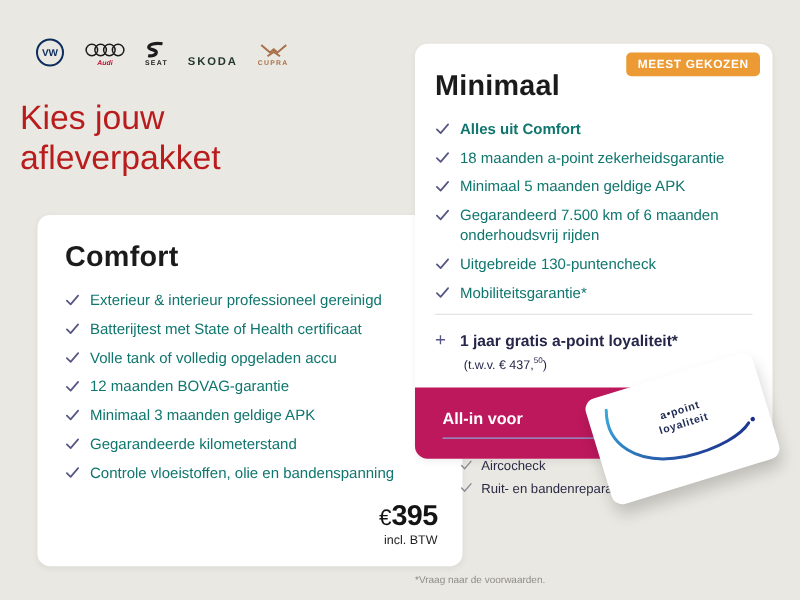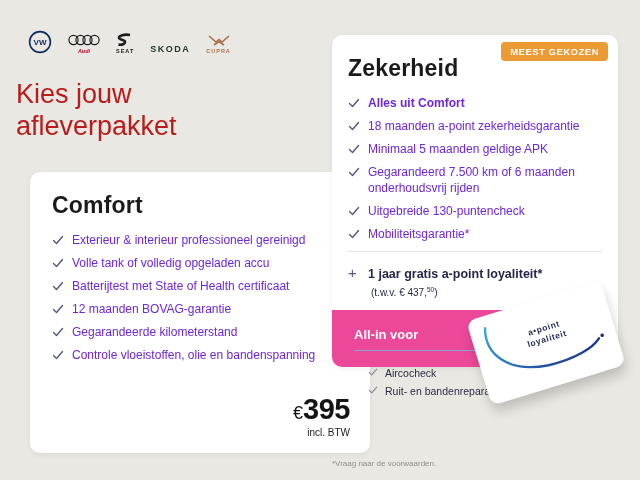--- a/index.html
+++ b/index.html
@@ -31,28 +31,28 @@
     box-shadow:0 2px 6px rgba(0,0,0,0.06);
   }
   #comfort-card  { left:30px;  top:172px; width:340px; height:281px; padding:20px 22px; }
   #zekerheid-card{ left:332px; top:35px;  width:286px; height:332px; padding:16px 16px; }
 
   .card h2 { margin:0; font-size:23px; font-weight:bold; color:#1b1b1b; letter-spacing:0.2px; }
   #comfort-card h2 { margin-bottom:14px; }
   #zekerheid-card h2 { margin-bottom:14px; margin-top:4px; }
 
   ul.checklist { list-style:none; margin:0; padding:0; }
-  ul.checklist li { display:flex; gap:8px; font-size:12px; line-height:1.33; margin-bottom:7px; color:#6d28d9; }
+  ul.checklist li { display:flex; gap:8px; font-size:12px; line-height:1.33; margin-bottom:7px; color:#0f766e; }
   ul.checklist li .chk { flex:0 0 12px; margin-top:1px; }
   ul.checklist li.bold { font-weight:bold; }
 
   
   .price-block { position:absolute; right:20px; bottom:15px; text-align:right; color:#141414; }
   .price-block .cur { font-size:18px; font-weight:400; }
-  .price-block .amt { font-size:29px; font-weight:bold; letter-spacing:-0.5px; }
+  .price-block .amt { font-size:23px; font-weight:bold; letter-spacing:-0.5px; }
   .price-block .note { display:block; font-size:10px; margin-top:1px; color:#222; }
 
   
   .badge {
     position:absolute; top:7px; right:10px;
     background:#ec9a33; color:#fff; font-size:9.5px; font-weight:bold;
     letter-spacing:0.5px; padding:4px 9px; border-radius:4px;
   }
 
   
@@ -79,21 +79,21 @@
     z-index:2; overflow:hidden;
   }
   .loyalty-text {
     position:absolute; left:52px; top:24px; text-align:center;
     font-size:8.5px; font-weight:bold; letter-spacing:0.6px; color:#1e2a52; line-height:1.35;
   }
 
   
   .allin-footer {
     position:absolute; left:0; right:12px; bottom:0; height:57px;
-    background:#ec4899; border-radius:0 0 10px 10px; color:#fff;
+    background:#be185d; border-radius:0 0 10px 10px; color:#fff;
   }
   .allin-footer .allin-label { position:absolute; left:22px; top:17px; font-size:13px; font-weight:bold; }
   .allin-footer .allin-line { position:absolute; left:22px; top:40px; width:182px; height:1px; background:#89a4d6; }
   .allin-footer .allin-price { position:absolute; right:16px; top:6px; text-align:right; }
   .allin-footer .cur { font-size:19px; font-weight:400; }
   .allin-footer .amt { font-size:29px; font-weight:bold; letter-spacing:-0.5px; }
   .allin-footer .note { display:block; font-size:10px; margin-top:-2px; }
 
   
   .footnote {
@@ -146,33 +146,39 @@
     <li>
       <svg class="chk" width="12" height="12" viewBox="0 0 12 12">
           <polyline points="1.5,6.5 4.5,9.5 10.5,2.5" fill="none" stroke="#565684" stroke-width="1.4" stroke-linecap="round" stroke-linejoin="round"></polyline>
         </svg>
       <span>Exterieur &amp; interieur professioneel gereinigd</span>
       </li>
     <li>
       <svg class="chk" width="12" height="12" viewBox="0 0 12 12">
           <polyline points="1.5,6.5 4.5,9.5 10.5,2.5" fill="none" stroke="#565684" stroke-width="1.4" stroke-linecap="round" stroke-linejoin="round"></polyline>
         </svg>
+      <span>Batterijtest met State of Health certificaat</span>
+      </li>
+    <li>
+      <svg class="chk" width="12" height="12" viewBox="0 0 12 12">
+          <polyline points="1.5,6.5 4.5,9.5 10.5,2.5" fill="none" stroke="#565684" stroke-width="1.4" stroke-linecap="round" stroke-linejoin="round"></polyline>
+        </svg>
       <span>Volle tank of volledig opgeladen accu</span>
       </li>
     <li>
       <svg class="chk" width="12" height="12" viewBox="0 0 12 12">
           <polyline points="1.5,6.5 4.5,9.5 10.5,2.5" fill="none" stroke="#565684" stroke-width="1.4" stroke-linecap="round" stroke-linejoin="round"></polyline>
         </svg>
-      <span>Batterijtest met State of Health certificaat</span>
-      </li>
-    <li>
-      <svg class="chk" width="12" height="12" viewBox="0 0 12 12">
-          <polyline points="1.5,6.5 4.5,9.5 10.5,2.5" fill="none" stroke="#565684" stroke-width="1.4" stroke-linecap="round" stroke-linejoin="round"></polyline>
-        </svg>
       <span>12 maanden BOVAG-garantie</span>
+      </li>
+    <li>
+      <svg class="chk" width="12" height="12" viewBox="0 0 12 12">
+          <polyline points="1.5,6.5 4.5,9.5 10.5,2.5" fill="none" stroke="#565684" stroke-width="1.4" stroke-linecap="round" stroke-linejoin="round"></polyline>
+        </svg>
+      <span>Minimaal 3 maanden geldige APK</span>
       </li>
     <li>
       <svg class="chk" width="12" height="12" viewBox="0 0 12 12">
           <polyline points="1.5,6.5 4.5,9.5 10.5,2.5" fill="none" stroke="#565684" stroke-width="1.4" stroke-linecap="round" stroke-linejoin="round"></polyline>
         </svg>
       <span>Gegarandeerde kilometerstand</span>
       </li>
     <li>
       <svg class="chk" width="12" height="12" viewBox="0 0 12 12">
           <polyline points="1.5,6.5 4.5,9.5 10.5,2.5" fill="none" stroke="#565684" stroke-width="1.4" stroke-linecap="round" stroke-linejoin="round"></polyline>
@@ -181,21 +187,21 @@
       </li>
   </ul>
   <div class="price-block">
     <span class="cur">€</span><span class="amt">395</span>
     <span class="note">incl. BTW</span>
   </div>
 </div>
 
 <div class="card" id="zekerheid-card">
   <div class="badge">MEEST GEKOZEN</div>
-  <h2>Zekerheid</h2>
+  <h2>Minimaal</h2>
   <ul class="checklist">
     <li class="bold">
       <svg class="chk" width="12" height="12" viewBox="0 0 12 12">
           <polyline points="1.5,6.5 4.5,9.5 10.5,2.5" fill="none" stroke="#565684" stroke-width="1.4" stroke-linecap="round" stroke-linejoin="round"></polyline>
         </svg>
       <span>Alles uit Comfort</span>
       </li>
     <li>
       <svg class="chk" width="12" height="12" viewBox="0 0 12 12">
           <polyline points="1.5,6.5 4.5,9.5 10.5,2.5" fill="none" stroke="#565684" stroke-width="1.4" stroke-linecap="round" stroke-linejoin="round"></polyline>

